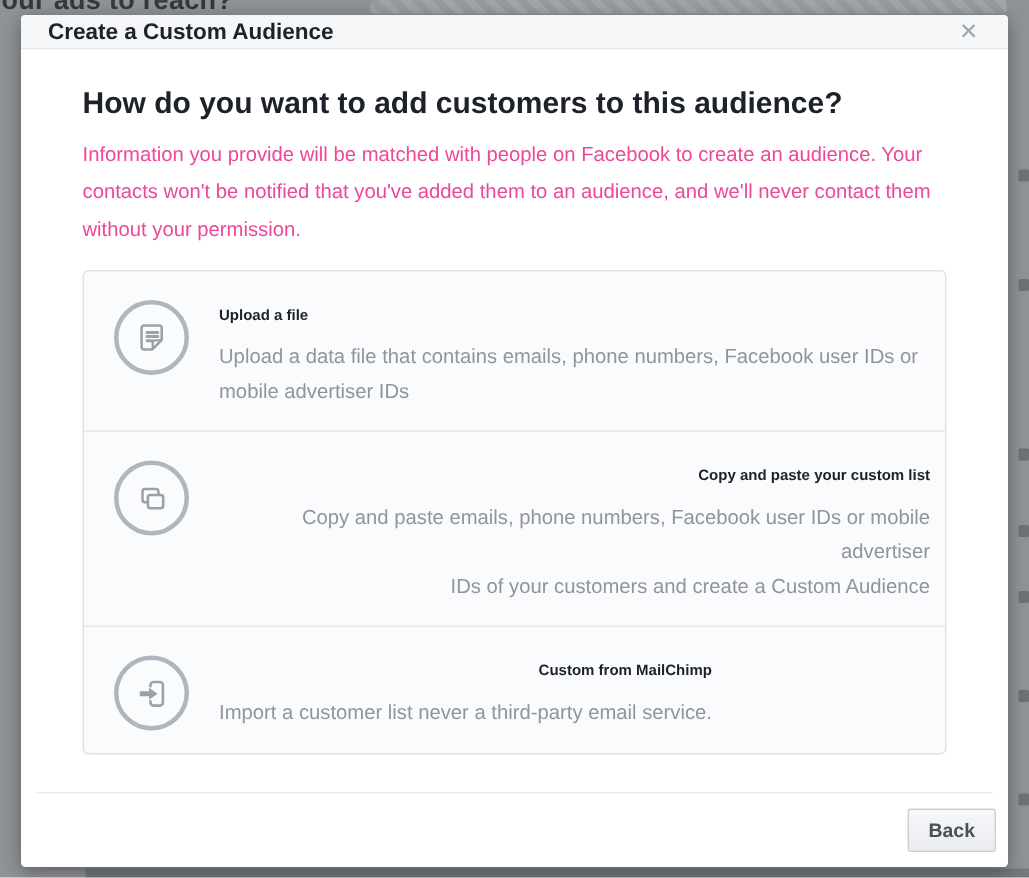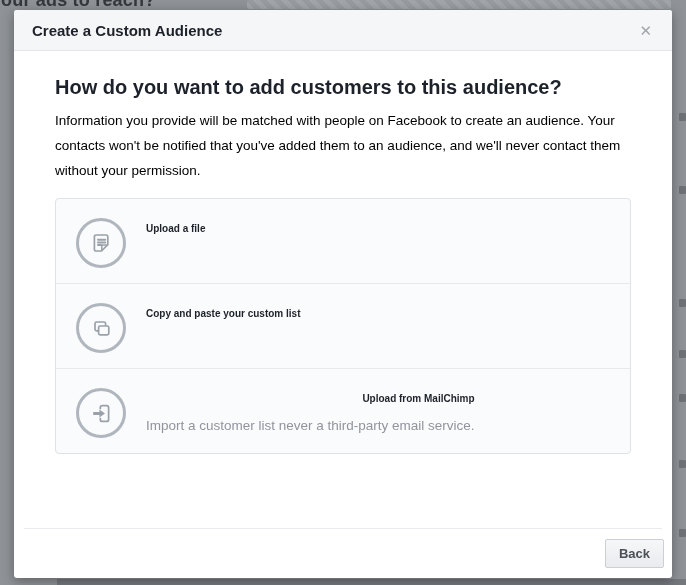--- a/index.html
+++ b/index.html
@@ -23,36 +23,36 @@
     position:absolute;left:57px;right:0;bottom:0;height:6px;background:#75797e;
   }
   .frag{position:absolute;right:0;width:7px;height:8px;background:#5c5f65;opacity:.65;border-radius:1px;}
   
   .modal{
     position:absolute;left:14px;top:10px;width:658px;height:568px;
     background:#fff;border-radius:3px;
     box-shadow:0 3px 12px rgba(0,0,0,.35);
   }
   .modal-header{
-    height:41px;background:#f5f6f7;border-bottom:1px solid #e5e5e5;
+    height:23px;background:#f5f6f7;border-bottom:1px solid #e5e5e5;
     border-radius:3px 3px 0 0;
     display:flex;align-items:center;padding:0 18px;box-sizing:border-box;
   }
   .modal-title{font-size:15px;font-weight:bold;color:#1d2129;}
   .close{
     margin-left:auto;color:#9fa5ab;font-size:15px;line-height:1;
     cursor:pointer;padding:2px;user-select:none;
   }
   .modal-body{padding:27px 41px 0 41px;}
   .heading{
     font-size:20px;font-weight:bold;color:#1d2129;
     margin:0;line-height:19px;
   }
   .description{
-    font-size:13.5px;color:#000000;line-height:25px;
+    font-size:13.5px;color:#ec4899;line-height:25px;
     margin:11px 0 0 0;white-space:pre-line;
   }
   .options{
     margin-top:15px;
     border:1px solid #dfe2e6;border-radius:4px;background:#fafbfc;
   }
   .option{
     display:flex;align-items:flex-start;
     padding:19px 10px 15px 20px;cursor:pointer;
   }
@@ -114,44 +114,48 @@
       <div class="option">
         <span class="icon-circle">
           <svg width="27" height="27" viewBox="0 0 27 27">
             <path d="M8 5h10.2c.9 0 1.6.7 1.6 1.6v8.1l-6.3 6.3H8c-.9 0-1.6-.7-1.6-1.6V6.6C6.4 5.7 7.1 5 8 5z" fill="none" stroke="#9aa1a9" stroke-width="1.7"></path>
             <path d="M19.6 14.9h-4.5c-.7 0-1.3.6-1.3 1.3v4.4" fill="none" stroke="#9aa1a9" stroke-width="1.5"></path>
             <path d="M10 9.7h7.2M10 12.4h7.2M10 15.1h3.4" stroke="#9aa1a9" stroke-width="2" stroke-linecap="round" fill="none"></path>
           </svg>
         </span>
         <div class="option-text">
           <p class="option-title">Upload a file</p>
+          <p class="option-desc">Upload a data file that contains emails, phone numbers, Facebook user IDs or
+mobile advertiser IDs</p>
         </div>
       </div>
 
       <div class="option">
         <span class="icon-circle">
           <svg width="27" height="27" viewBox="0 0 27 27">
             <rect x="7" y="7" width="10.6" height="8.8" rx="1.6" fill="none" stroke="#9aa1a9" stroke-width="1.7"></rect>
             <rect x="10.6" y="11" width="10.2" height="8.8" rx="1.6" fill="#fafbfc" stroke="#9aa1a9" stroke-width="1.7"></rect>
           </svg>
         </span>
         <div class="option-text">
           <p class="option-title">Copy and paste your custom list</p>
+          <p class="option-desc">Copy and paste emails, phone numbers, Facebook user IDs or mobile advertiser
+IDs of your customers and create a Custom Audience</p>
         </div>
       </div>
 
       <div class="option">
         <span class="icon-circle">
           <svg width="27" height="27" viewBox="0 0 27 27">
             <path d="M12.3 9.2V7.6c0-1.1.9-2 2-2h4.3c1.1 0 2 .9 2 2v11.8c0 1.1-.9 2-2 2h-4.3c-1.1 0-2-.9-2-2v-1.6" fill="none" stroke="#9aa1a9" stroke-width="1.7"></path>
             <path d="M5.2 11.9h6.2V9.5l5.6 4-5.6 4v-2.4H5.2z" fill="#9aa1a9"></path>
           </svg>
         </span>
         <div class="option-text">
-          <p class="option-title">Upload from MailChimp</p>
+          <p class="option-title">Custom from MailChimp</p>
           <p class="option-desc">Import a customer list never a third-party email service.</p>
         </div>
       </div>
 
     </div>
   </div>
 
   <div class="modal-footer">
     <button class="back-btn">Back</button>
   </div>

